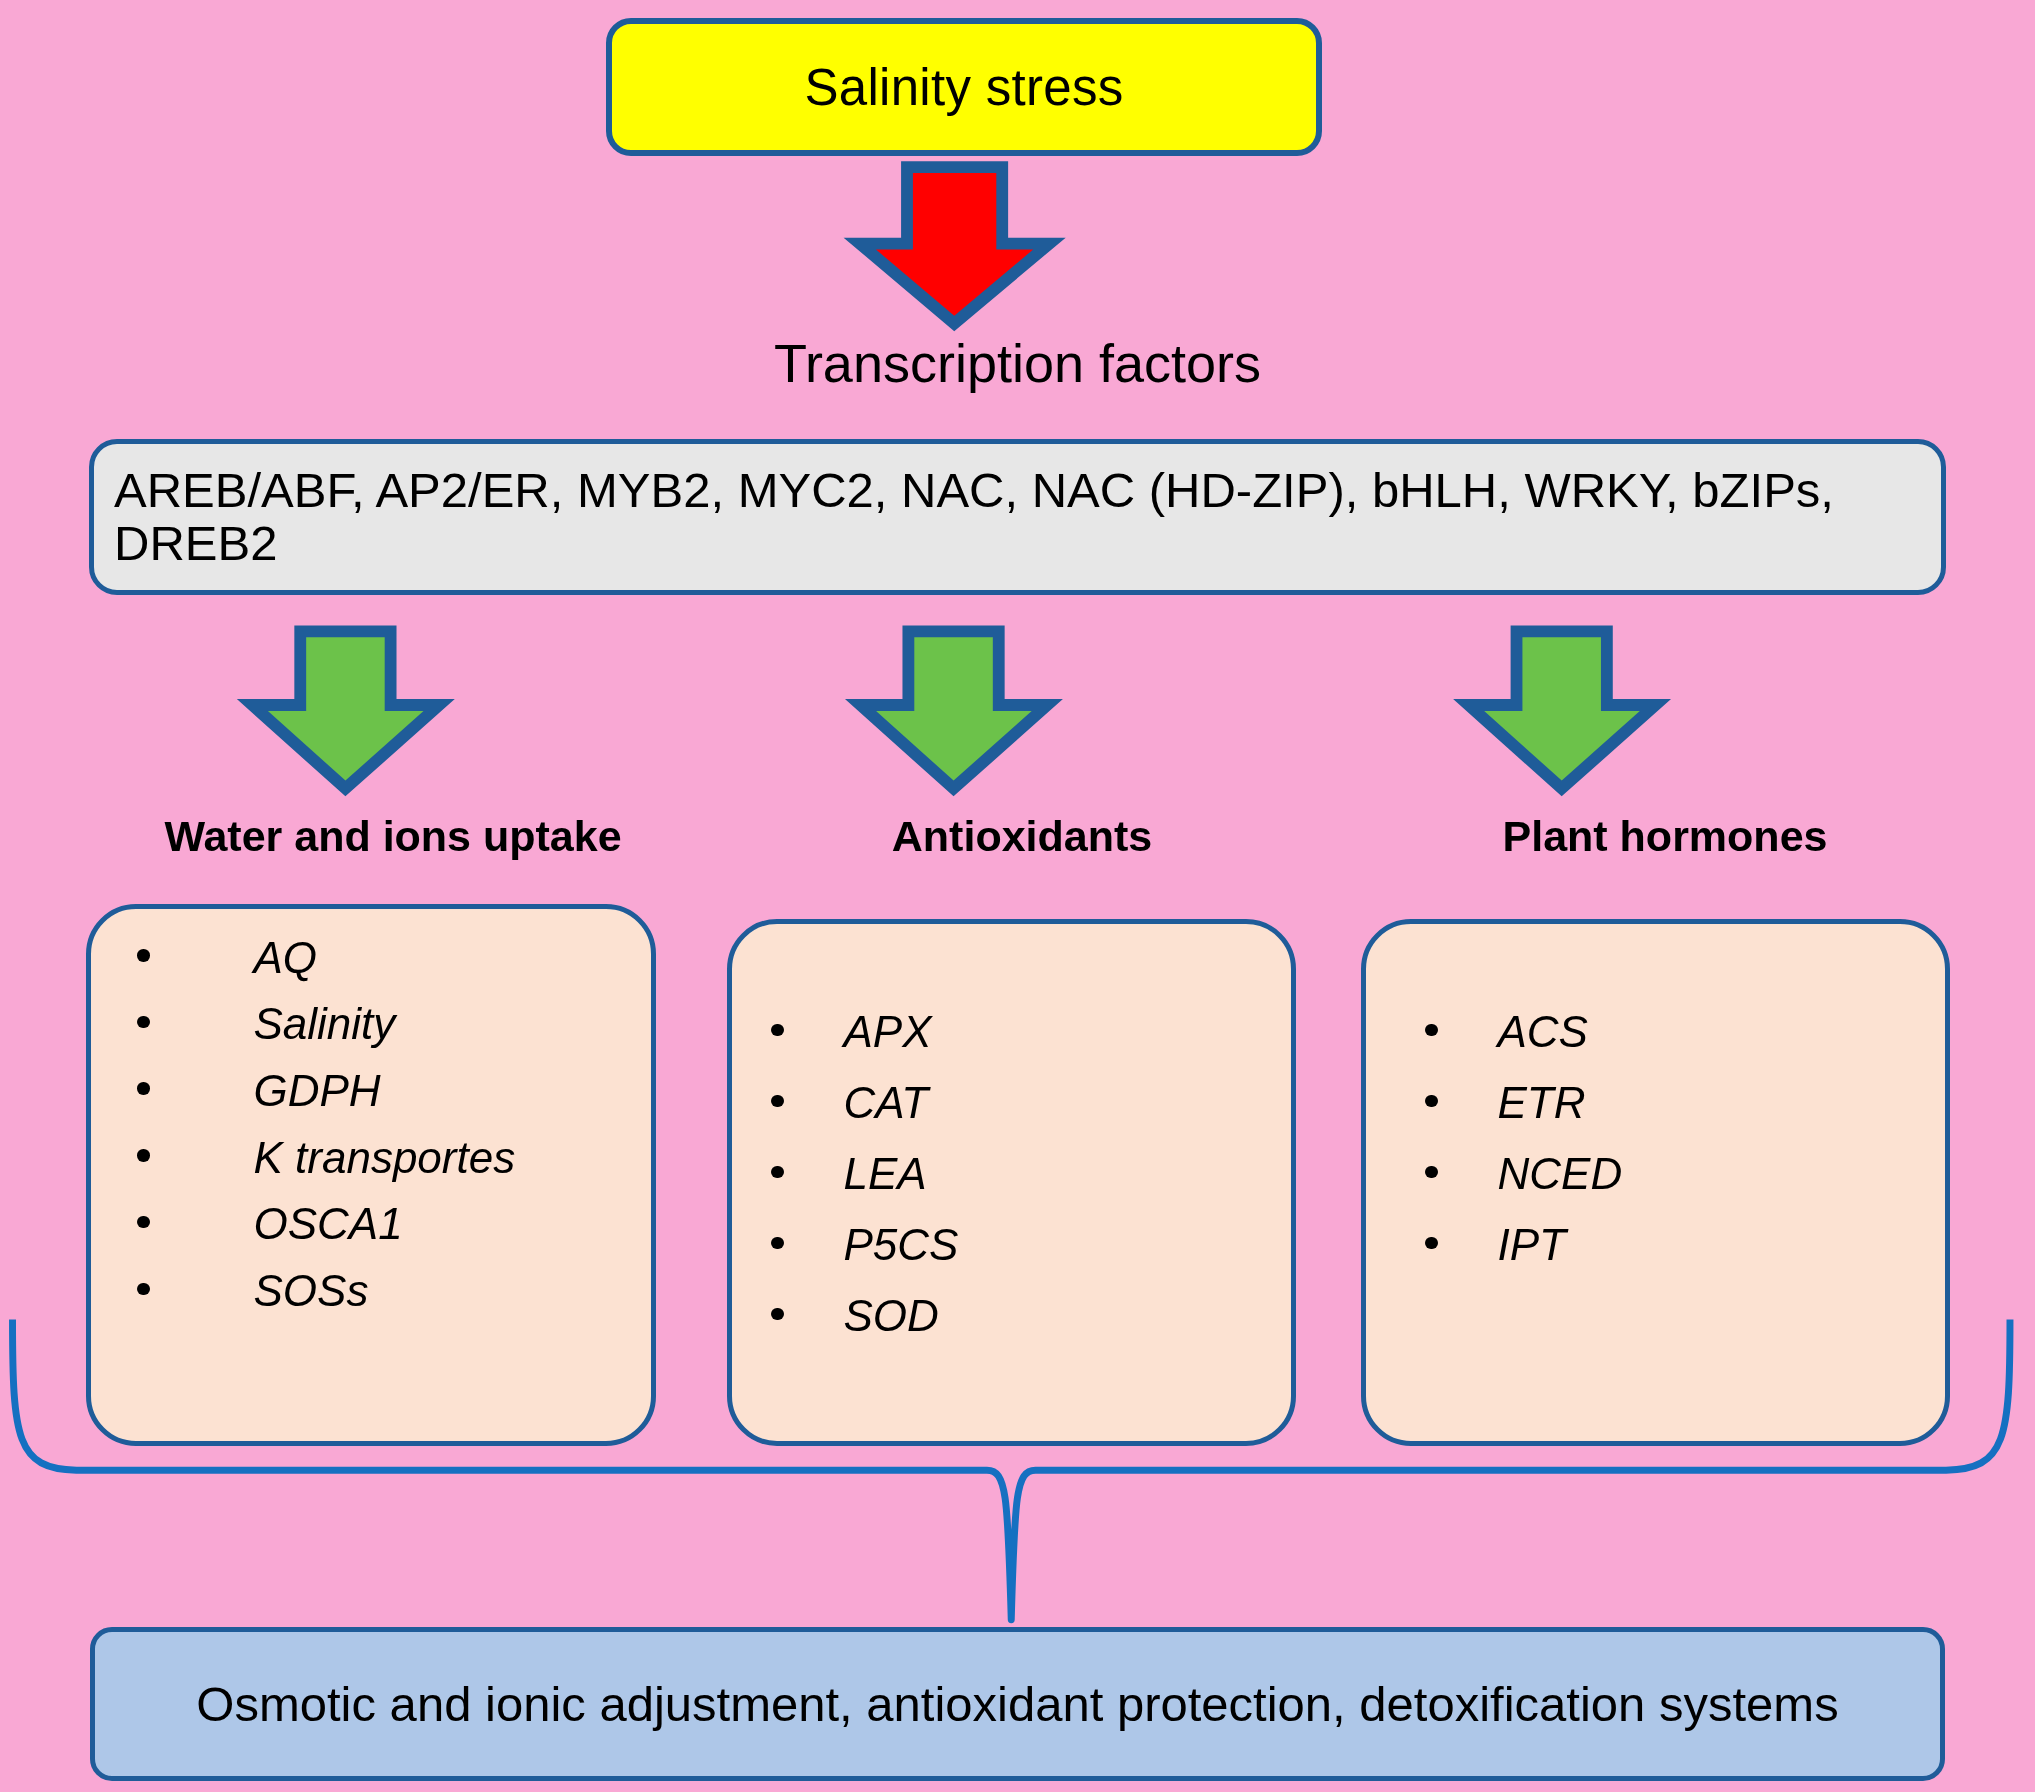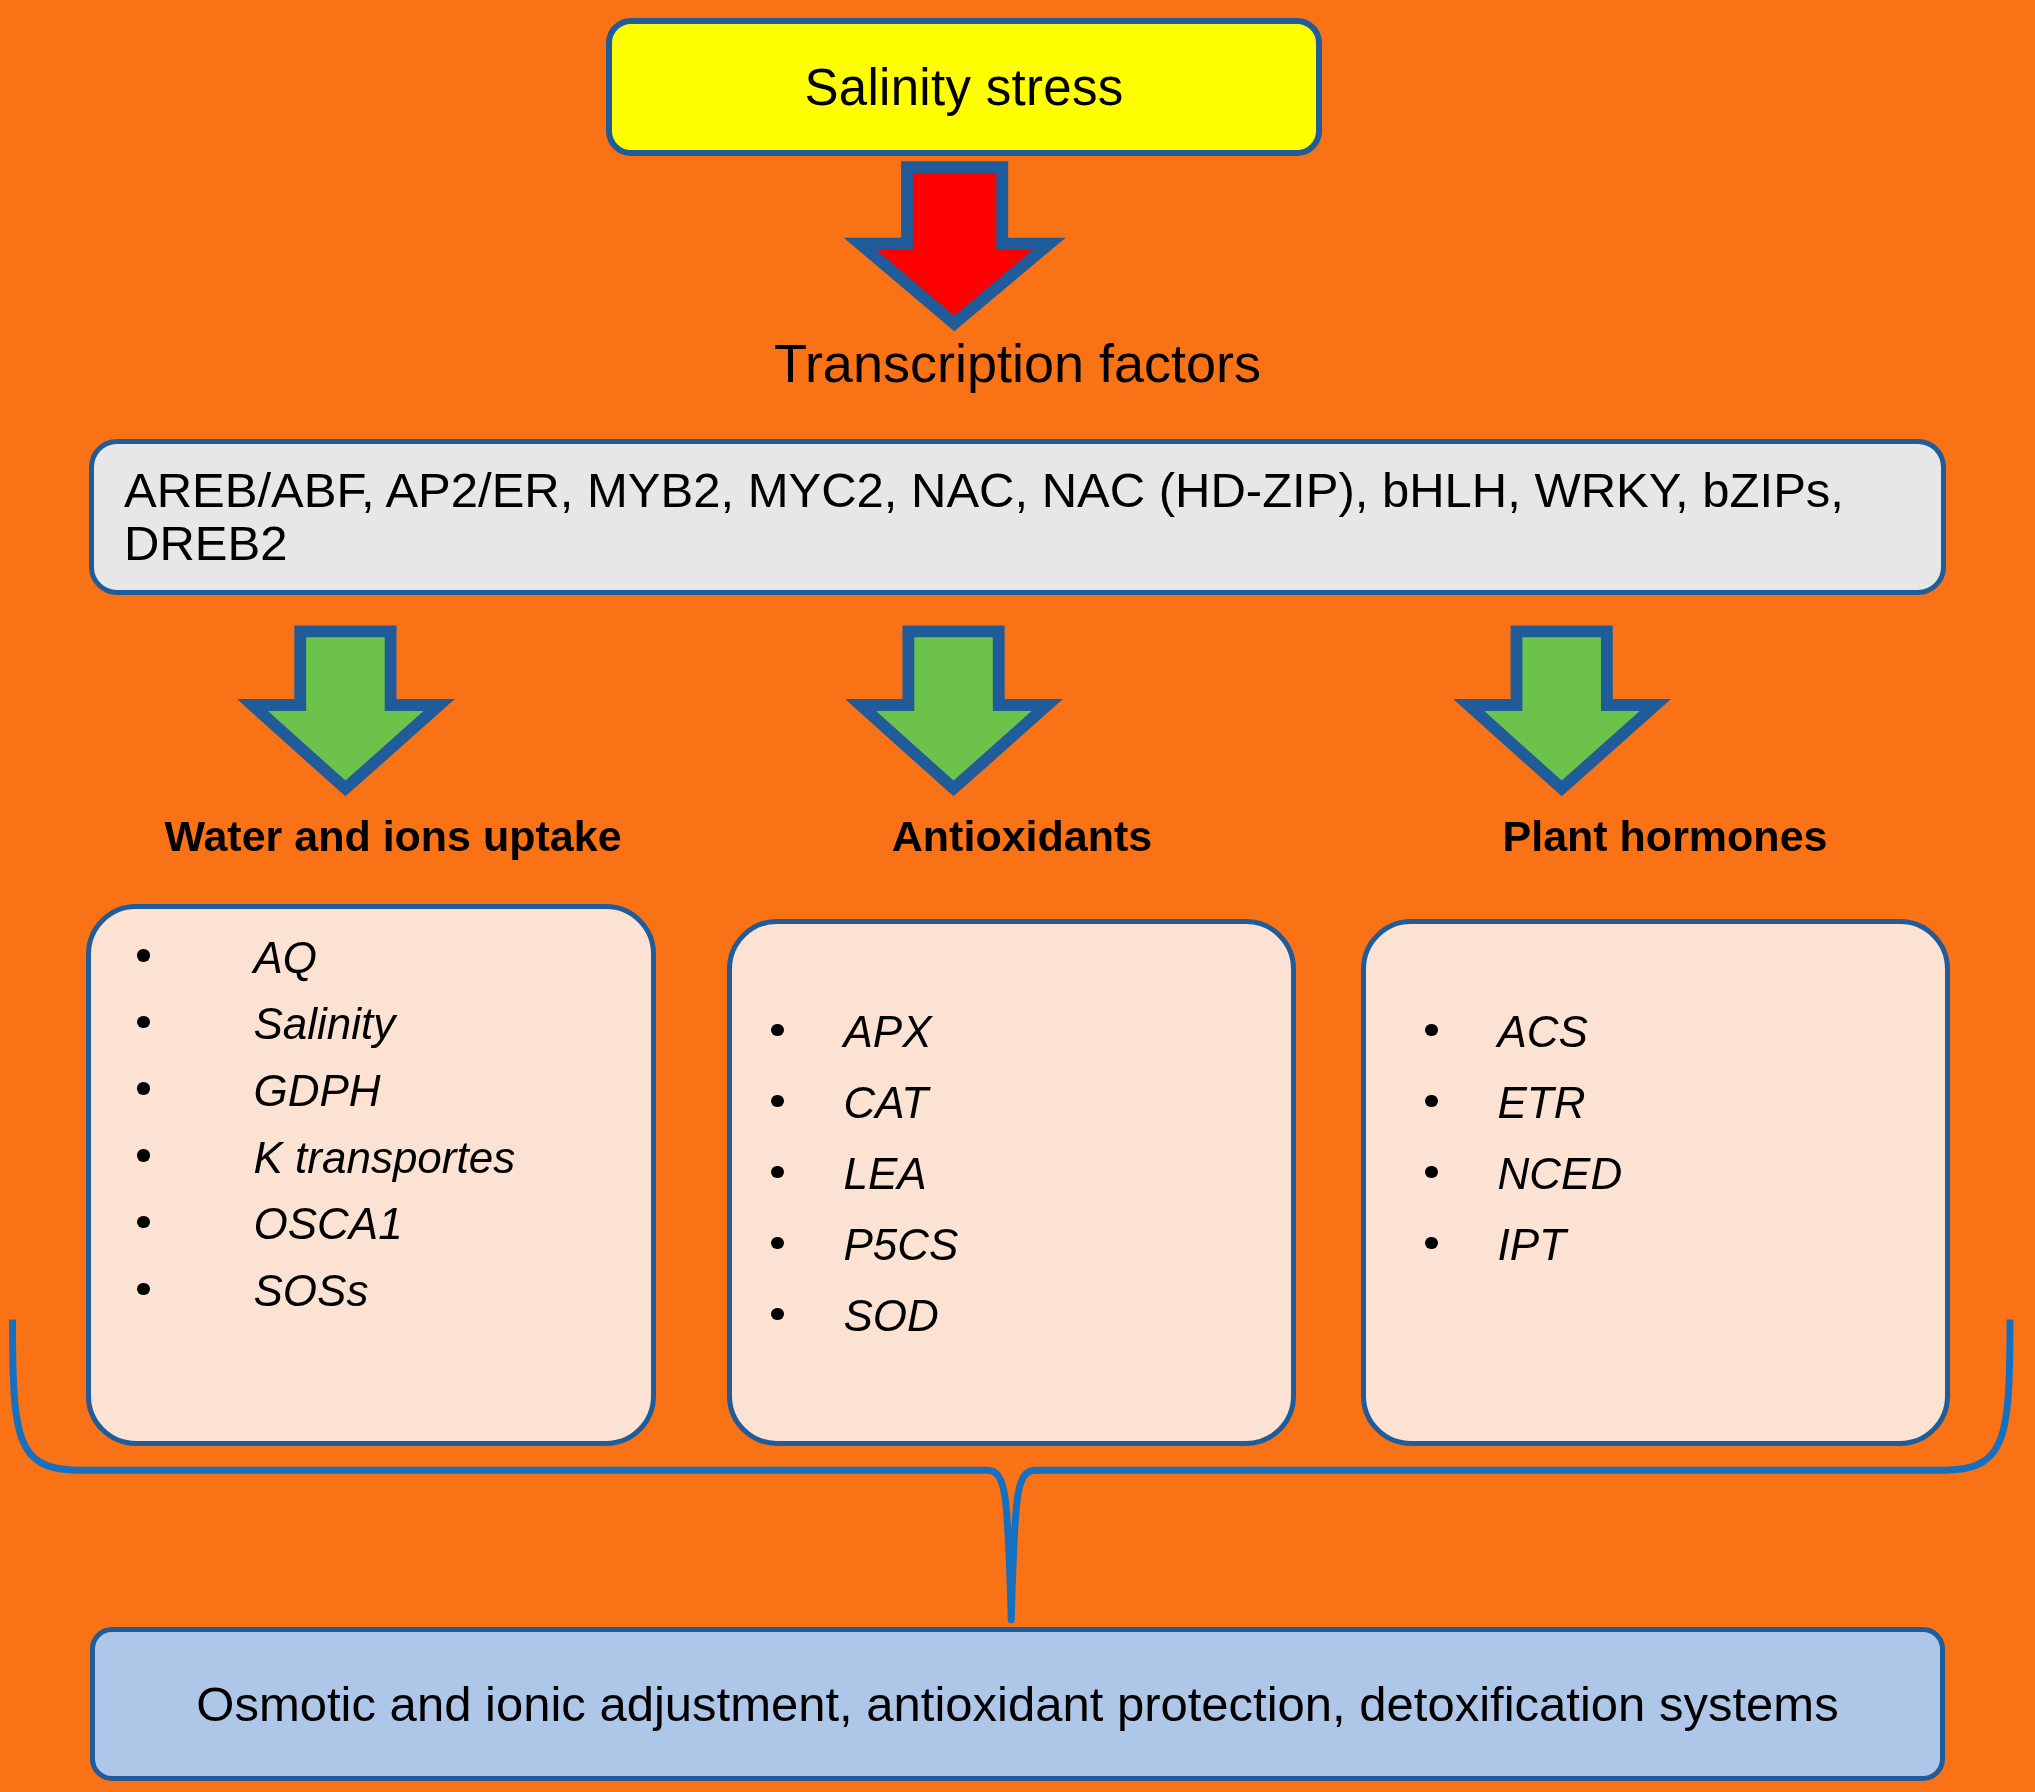--- a/index.html
+++ b/index.html
@@ -7,21 +7,21 @@
     padding: 0;
     background: #ffffff;
   }
   body {
     font-family: "Liberation Sans", sans-serif;
   }
   #stage {
     position: relative;
     width: 2035px;
     height: 1793px;
-    background: #f97316;
+    background: #f9a8d4;
     overflow: hidden;
   }
   .abs { position: absolute; }
 
   
   #salinity-box {
     left: 606px;
     top: 18px;
     width: 716px;
     height: 138px;
@@ -56,21 +56,21 @@
     top: 439px;
     width: 1857px;
     height: 156px;
     background: #E7E7E7;
     border: 5.6px solid #1F5C99;
     border-radius: 28px;
     box-sizing: border-box;
     display: flex;
     align-items: center;
     justify-content: flex-start;
-    padding: 0 30px;
+    padding: 0 20px;
   }
   #tf-box .tf-text {
     font-size: 49px;
     line-height: 1.08;
     color: #000000;
     text-align: left;
     width: 100%;
   }
 
   

